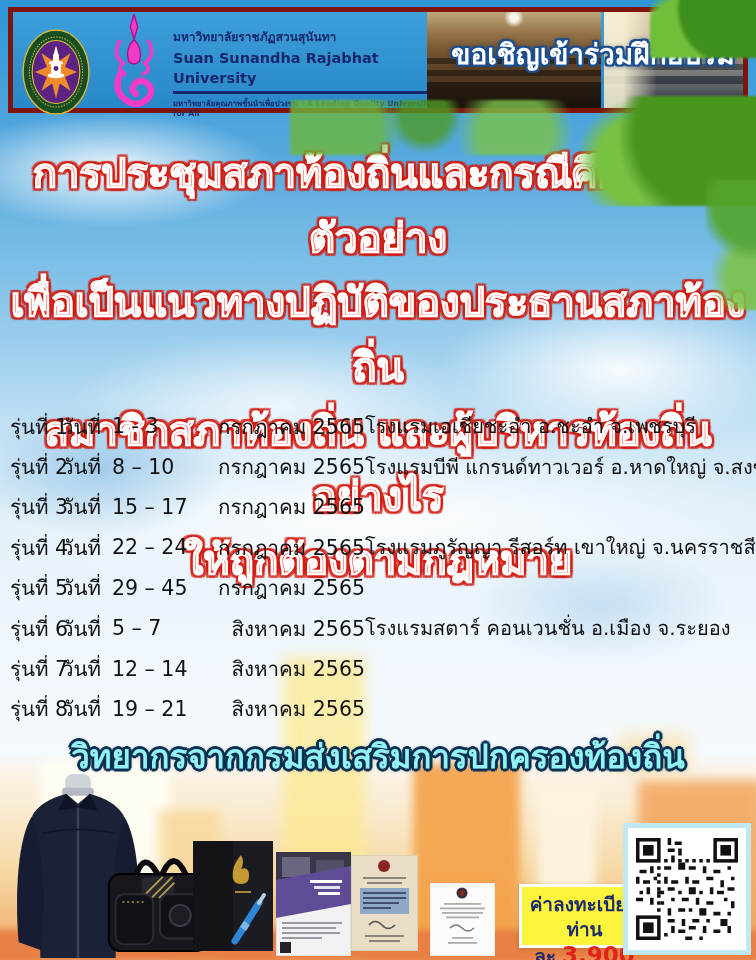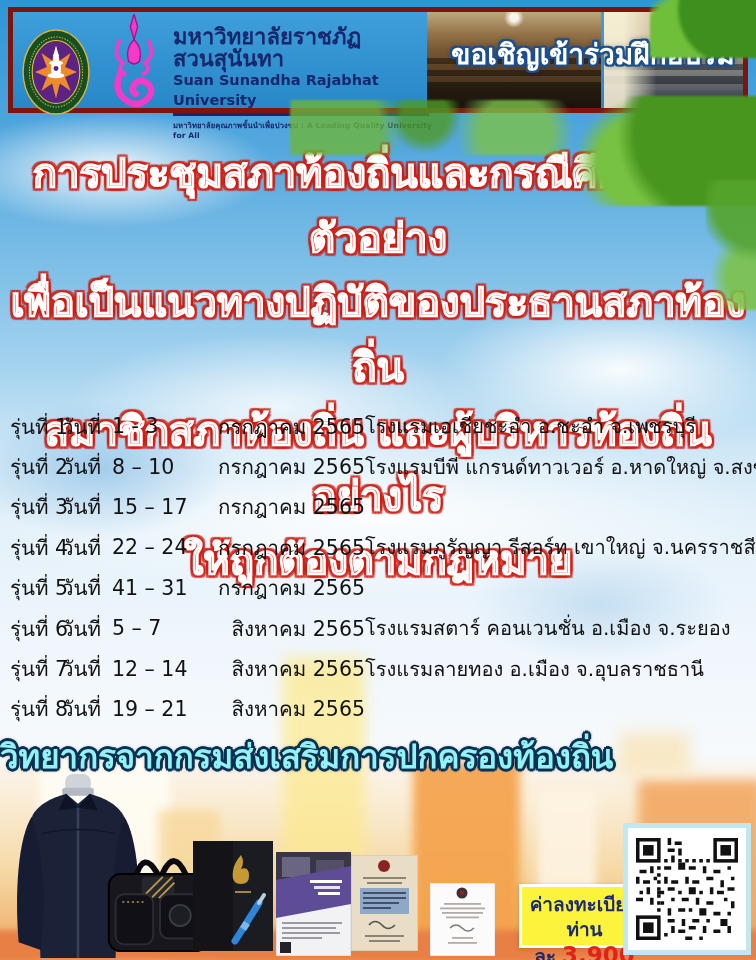--- a/index.html
+++ b/index.html
@@ -33,21 +33,21 @@
                radial-gradient(circle at 75% 60%,#7cc24a 0 16%,rgba(0,0,0,0) 26%);}
   .f4{left:706px;top:180px;width:60px;height:130px;z-index:6;opacity:.9;
     background:radial-gradient(circle at 80% 20%,#55a52c 0 35%,rgba(0,0,0,0) 48%),
                radial-gradient(circle at 90% 75%,#7cc24a 0 30%,rgba(0,0,0,0) 45%);}
   
   .banner{position:absolute;left:8px;top:7px;width:740px;height:106px;box-sizing:border-box;
     border:5px solid #7d150d;background:linear-gradient(180deg,#3f9fdb,#2787c8);z-index:2;}
   .seal{position:absolute;left:8px;top:10px;width:70px;height:100px;}
   .crown{position:absolute;left:92px;top:2px;width:58px;height:100px;}
   .univ{position:absolute;left:160px;top:14px;width:260px;color:#17276b;}
-  .univ .th{font-size:22px;font-weight:bold;line-height:22px;}
+  .univ .th{font-size:12px;font-weight:bold;line-height:22px;}
   .univ .en{font-size:14.5px;font-weight:bold;line-height:20px;}
   .univ .rule{height:3px;background:#17276b;margin:3px 0 3px 0;width:256px;}
   .univ .tag{font-size:7.6px;font-weight:bold;letter-spacing:.1px;}
   .photos{position:absolute;right:0;top:0;height:96px;display:flex;gap:3px;}
   .photo{height:96px;}
   .photo1{width:174px;background:
     radial-gradient(circle at 50% 6%,rgba(255,255,250,.9) 0 3%,rgba(255,255,255,0) 8%),
     repeating-linear-gradient(180deg,rgba(0,0,0,0) 0 46px,rgba(10,6,2,.45) 46px 52px,rgba(90,60,35,.25) 52px 58px,rgba(15,10,5,.5) 58px 64px,rgba(80,55,30,.2) 64px 70px,rgba(10,8,4,.5) 70px 96px),
     linear-gradient(180deg,#bda87c 0%,#96744a 22%,#7a5a34 38%,#64482a 55%,#42301d 78%,#2a1e12 100%);}
   .photo2{width:139px;background:
@@ -68,21 +68,21 @@
       -3px 0 1px rgba(210,26,16,.75),3px 0 1px rgba(210,26,16,.75);}
   
   .schedule{position:absolute;left:10px;top:406px;width:740px;z-index:3;color:#121212;}
   .srow{display:flex;align-items:center;height:40.4px;font-size:20.5px;white-space:nowrap;}
   .sb{width:52px;flex:none;text-align:center;}
   .sl{width:50px;flex:none;}
   .sd{width:93px;flex:none;}
   .sm{width:160px;flex:none;text-align:right;}
   .sv{flex:1;font-size:20px;}
   
-  .speaker{position:absolute;left:0;top:730px;width:756px;z-index:5;
+  .speaker{position:absolute;left:0;top:730px;width:756px;text-align:center;z-index:5;
     font-size:33px;font-weight:bold;color:#93f2f4;
     text-shadow:-2px -2px 0 #0b3052,2px -2px 0 #0b3052,-2px 2px 0 #0b3052,2px 2px 0 #0b3052,
       0 -3px 0 #0b3052,0 3px 0 #0b3052,-3px 0 0 #0b3052,3px 0 0 #0b3052,0 0 5px rgba(8,40,70,.9);}
   
   .skyline{position:absolute;left:0;top:752px;width:756px;height:208px;z-index:1;
     background:linear-gradient(180deg,rgba(252,246,232,0) 0,#faeed8 46px,#f6d9a6 118px,#f0b878 176px,#ec9a58 208px);}
   .bld{position:absolute;}
   .b1{left:40px;top:10px;width:130px;height:198px;background:#fffdf4;opacity:.92;filter:blur(5px);}
   .b2{left:283px;top:-95px;width:82px;height:303px;background:#fce98f;opacity:.75;filter:blur(7px);}
   .b3{left:413px;top:12px;width:107px;height:196px;background:#f5a149;opacity:.9;filter:blur(5px);}
@@ -203,36 +203,35 @@
     <div class="srow">
       <span class="sb">รุ่นที่ 4</span>
       <span class="sl">วันที่</span>
       <span class="sd">22 – 24</span>
       <span class="sm">กรกฎาคม 2565</span>
       <span class="sv">โรงแรมภูรัญญา รีสอร์ท เขาใหญ่ จ.นครราชสีมา</span>
     </div>
     <div class="srow">
       <span class="sb">รุ่นที่ 5</span>
       <span class="sl">วันที่</span>
-      <span class="sd">41 – 31</span>
+      <span class="sd">29 – 45</span>
       <span class="sm">กรกฎาคม 2565</span>
     </div>
     <div class="srow">
       <span class="sb">รุ่นที่ 6</span>
       <span class="sl">วันที่</span>
       <span class="sd">5 – 7</span>
       <span class="sm">สิงหาคม 2565</span>
       <span class="sv">โรงแรมสตาร์ คอนเวนชั่น อ.เมือง จ.ระยอง</span>
     </div>
     <div class="srow">
       <span class="sb">รุ่นที่ 7</span>
       <span class="sl">วันที่</span>
       <span class="sd">12 – 14</span>
       <span class="sm">สิงหาคม 2565</span>
-      <span class="sv">โรงแรมลายทอง อ.เมือง จ.อุบลราชธานี</span>
     </div>
     <div class="srow">
       <span class="sb">รุ่นที่ 8</span>
       <span class="sl">วันที่</span>
       <span class="sd">19 – 21</span>
       <span class="sm">สิงหาคม 2565</span>
     </div>
   </div>
 
   <div class="speaker">วิทยากรจากกรมส่งเสริมการปกครองท้องถิ่น</div>

